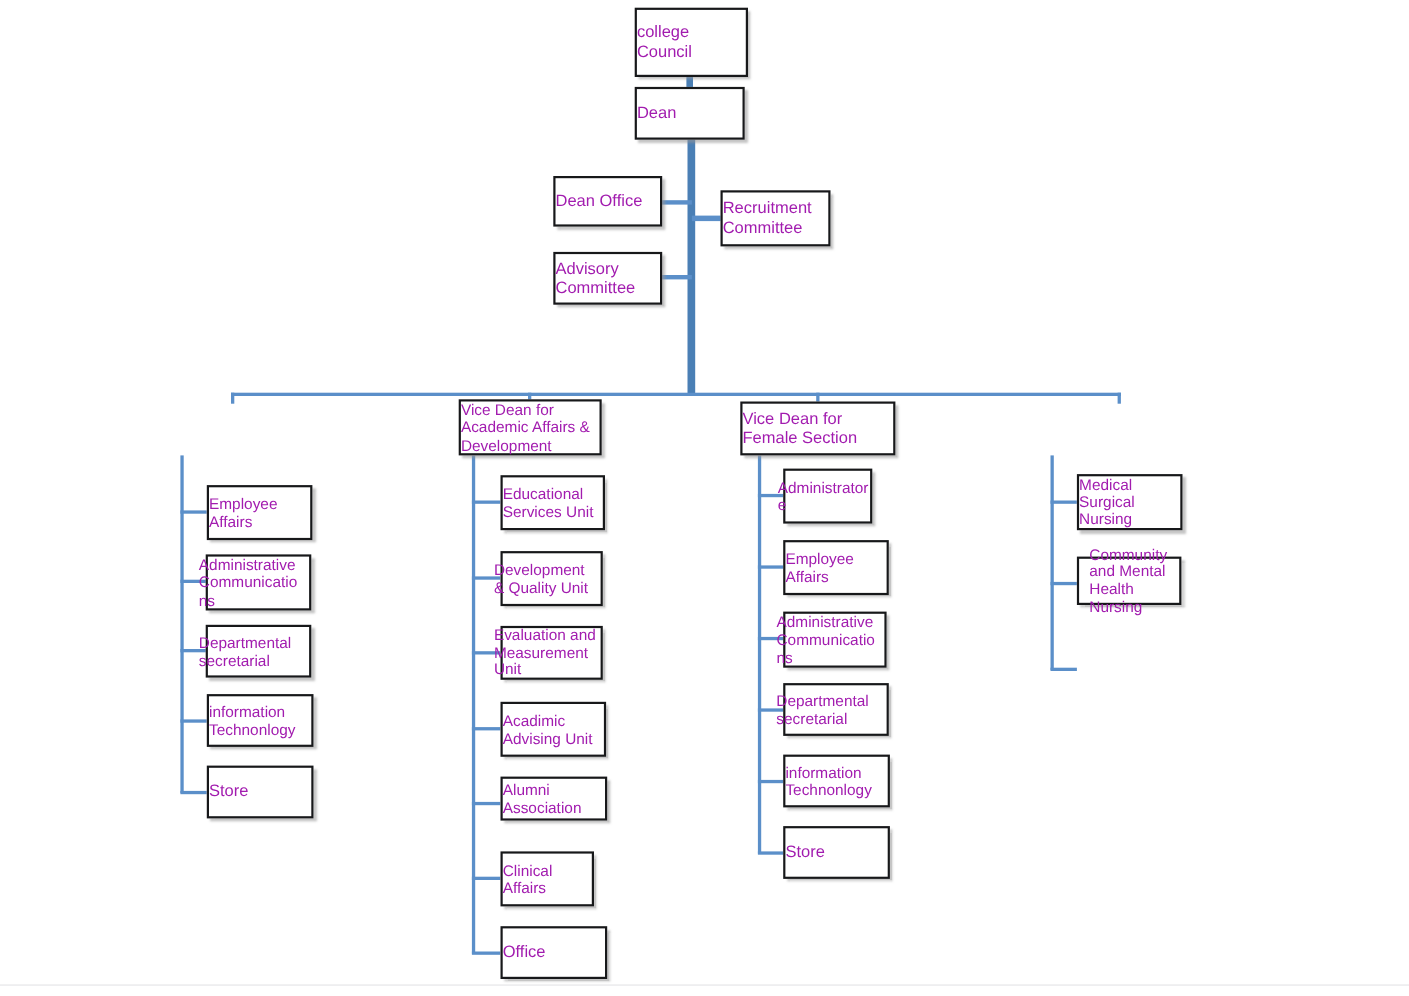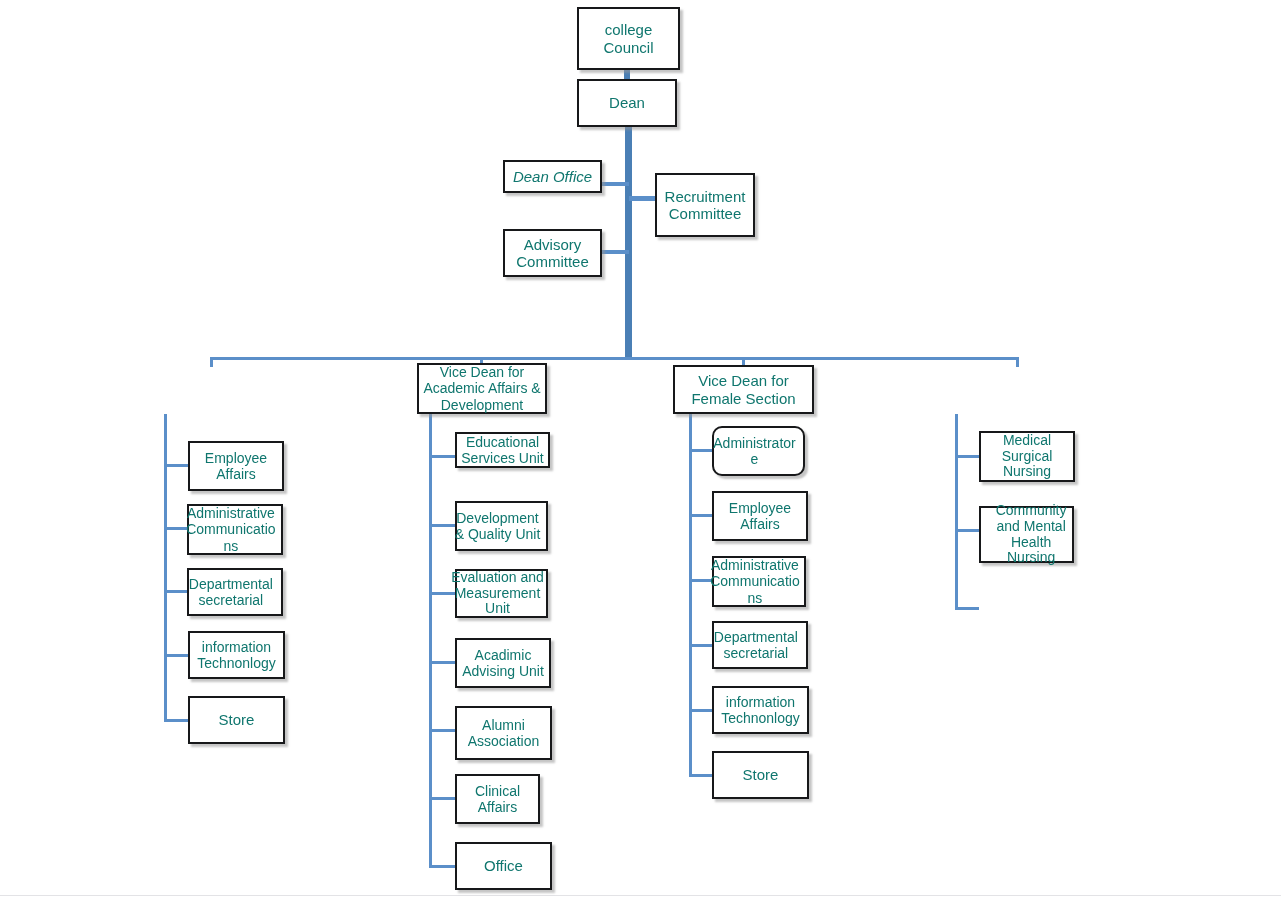--- a/index.html
+++ b/index.html
@@ -22,23 +22,23 @@
   
   .node {
     position: absolute;
     box-sizing: border-box;
     background: #ffffff;
     border: 2px solid #17181a;
     box-shadow: 3px 3px 2px rgba(150,150,150,0.55);
     display: flex;
     align-items: center;
     justify-content: center;
-    text-align: center;
+    text-align: left;
     line-height: 1.16;
-    color: #0f766e;
+    color: #a21caf;
     z-index: 5;
     white-space: pre-line;
   }
   .node-label {
     display: block;
     width: 100%;
     white-space: pre-line;
     overflow: visible;
   }
   .f15 { font-size: 15px; }
@@ -121,25 +121,25 @@
 
   <div class="node f15" style="left:577px; top:7px; width:103px; height:63px;">
     <span class="node-label">college
 Council</span>
   </div>
 
   <div class="node f15" style="left:577px; top:79px; width:100px; height:48px;">
     <span class="node-label">Dean</span>
   </div>
 
-  <div class="node f15" style="left:503px; top:160px; width:99px; height:33px;font-style:italic;">
+  <div class="node f15" style="left:503px; top:160px; width:99px; height:46px;">
     <span class="node-label">Dean Office</span>
   </div>
 
-  <div class="node f15" style="left:655px; top:173px; width:100px; height:64px;">
+  <div class="node f15" style="left:655px; top:173px; width:100px; height:51px;">
     <span class="node-label">Recruitment
 Committee</span>
   </div>
 
   <div class="node f15" style="left:503px; top:229px; width:99px; height:48px;">
     <span class="node-label">Advisory
 Committee</span>
   </div>
 
 
@@ -173,55 +173,55 @@
 
   <div class="node f14" style="left:188px; top:631px; width:97px; height:48px;">
     <span class="node-label">information
 Technonlogy</span>
   </div>
 
   <div class="node f15" style="left:188px; top:696px; width:97px; height:48px;">
     <span class="node-label">Store</span>
   </div>
 
-  <div class="node f14" style="left:455px; top:432px; width:95px; height:36px;">
+  <div class="node f14" style="left:455px; top:432px; width:95px; height:50px;">
     <span class="node-label">Educational
 Services Unit</span>
   </div>
 
   <div class="node f14 overflow" style="left:455px; top:501px; width:93px; height:50px;">
     <span class="node-label">Development
 &amp; Quality Unit</span>
   </div>
 
   <div class="node f14 overflow overflow-v" style="left:455px; top:569px; width:93px; height:49px;">
     <span class="node-label">Evaluation and
 Measurement
 Unit</span>
   </div>
 
   <div class="node f14" style="left:455px; top:638px; width:96px; height:50px;">
     <span class="node-label">Acadimic
 Advising Unit</span>
   </div>
 
-  <div class="node f14" style="left:455px; top:706px; width:97px; height:54px;">
+  <div class="node f14" style="left:455px; top:706px; width:97px; height:40px;">
     <span class="node-label">Alumni
 Association</span>
   </div>
 
   <div class="node f14" style="left:455px; top:774px; width:85px; height:50px;">
     <span class="node-label">Clinical Affairs</span>
   </div>
 
   <div class="node f15" style="left:455px; top:842px; width:97px; height:48px;">
     <span class="node-label">Office</span>
   </div>
 
-  <div class="node f14 overflow" style="left:712px; top:426px; width:93px; height:50px;border-radius:10px;">
+  <div class="node f14 overflow" style="left:712px; top:426px; width:81px; height:50px;">
     <span class="node-label">Administrator
 e</span>
   </div>
 
   <div class="node f14" style="left:712px; top:491px; width:96px; height:50px;">
     <span class="node-label">Employee
 Affairs</span>
   </div>
 
   <div class="node f14 overflow" style="left:712px; top:556px; width:94px; height:51px;">
@@ -243,21 +243,21 @@
   <div class="node f15" style="left:712px; top:751px; width:97px; height:48px;">
     <span class="node-label">Store</span>
   </div>
 
   <div class="node f14 overflow-v" style="left:979px; top:431px; width:96px; height:51px;">
     <span class="node-label">Medical
 Surgical
 Nursing</span>
   </div>
 
-  <div class="node f14 overflow overflow-v" style="left:979px; top:506px; width:95px; height:57px;padding-left:16px;">
+  <div class="node f14 overflow overflow-v" style="left:979px; top:506px; width:95px; height:44px;padding-left:16px;">
     <span class="node-label">Community
 and Mental
 Health Nursing</span>
   </div>
 
 
   <div class="page-rule" style="top:895px;"></div>
 
 </div>
 

